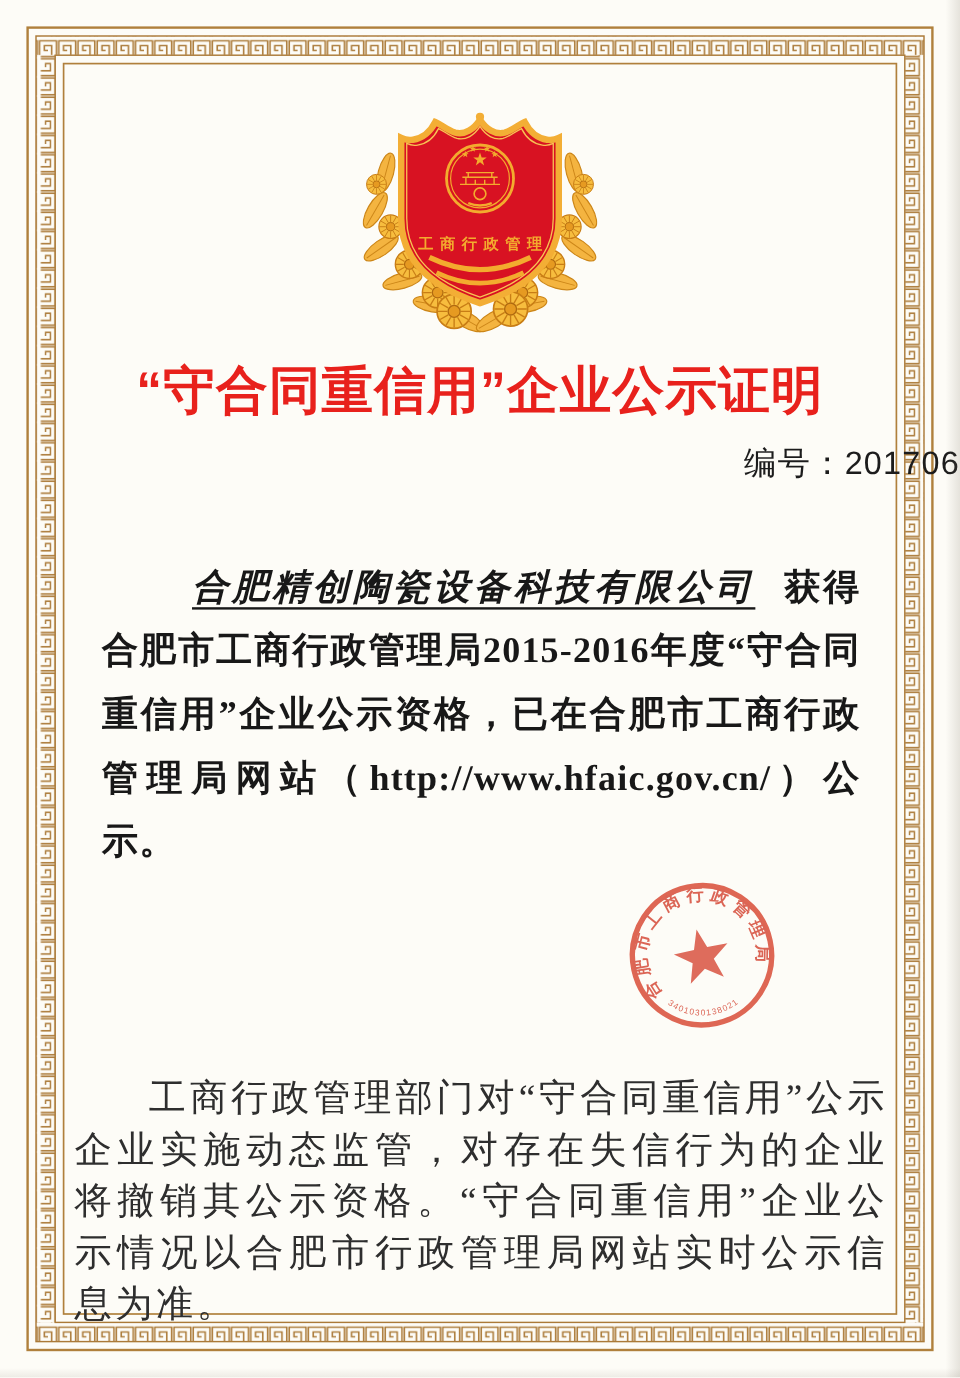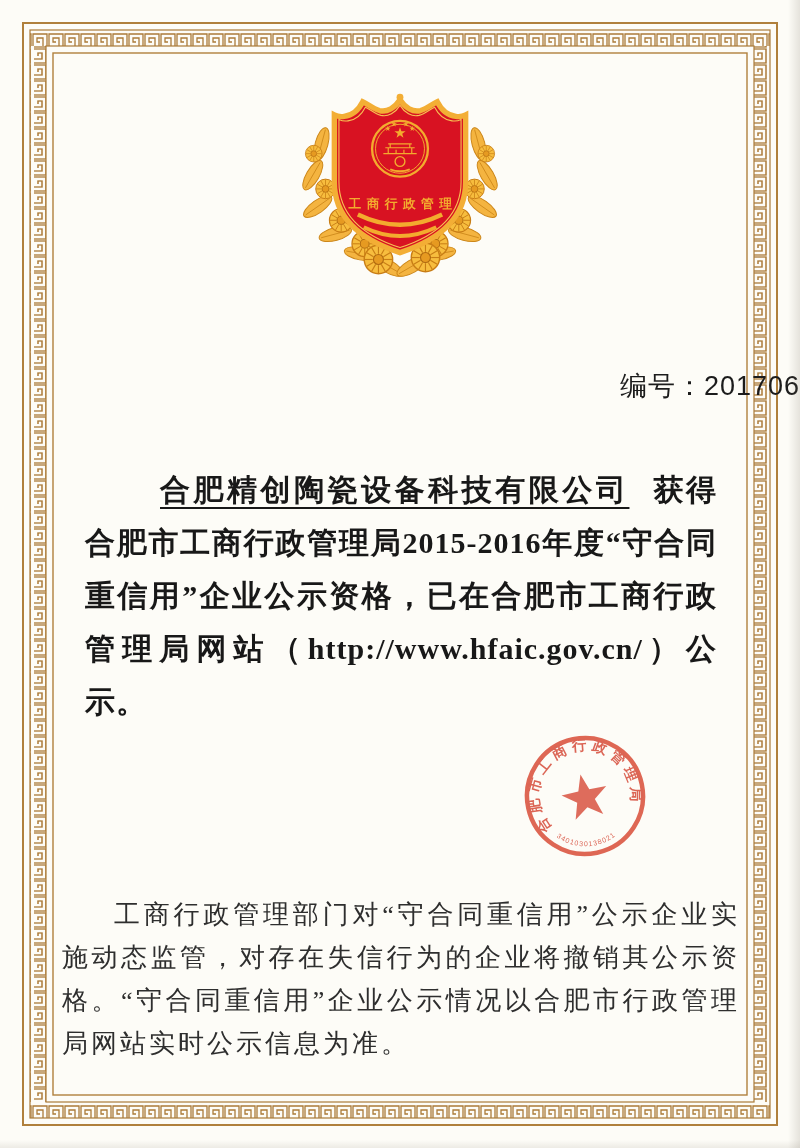--- a/index.html
+++ b/index.html
@@ -27,38 +27,38 @@
     font-family:"Liberation Sans", sans-serif;
     font-size:27px;color:#1c1c1c;letter-spacing:1px;
   }
   .body-text{
     position:absolute;top:463px;left:85px;width:632px;
     font-size:30px;font-weight:bold;line-height:53px;
     color:#181818;text-align:justify;text-indent:2.5em;
     letter-spacing:1px;margin:0;
   }
   .company-name{
-    font-weight:600;letter-spacing:2px;
+    font-style:italic;font-weight:600;letter-spacing:2px;
     text-decoration:underline;
     text-decoration-thickness:2px;
     text-underline-offset:7px;
   }
   .continuation{margin-left:24px;}
   .issue-date{
     position:absolute;top:776px;left:517px;
     font-size:37px;font-weight:bold;color:#161616;
     letter-spacing:1px;white-space:nowrap;
   }
   .seal-svg{
     left:513px;top:724px;width:144px;height:144px;
     mix-blend-mode:multiply;opacity:.88;
   }
   .footer-note{
     position:absolute;top:893px;left:62px;width:678px;
-    font-size:26px;line-height:43px;color:#2e2e2e;
+    font-size:31px;line-height:43px;color:#2e2e2e;
     text-align:justify;text-indent:2em;letter-spacing:3px;margin:0;
   }
   .scan-edge-right{
     position:absolute;top:0;right:0;width:12px;height:100%;
     background:linear-gradient(to right, rgba(120,110,95,0), rgba(120,110,95,0.18));
   }
   .scan-edge-bottom{
     position:absolute;bottom:0;left:0;width:100%;height:8px;
     background:linear-gradient(to bottom, rgba(120,110,95,0), rgba(120,110,95,0.12));
   }
@@ -167,20 +167,21 @@
     </g>
 
     <text x="103" y="123" text-anchor="middle" font-size="13" font-weight="bold" letter-spacing="5.5" fill="#f3ab2e">工商行政管理</text>
 
     <g stroke="#f3ab2e" fill="none">
       <path d="M57 130 Q100 151 143 130" stroke-width="4.5"></path>
       <path d="M63 143 Q100 161 137 143" stroke-width="4"></path>
     </g>
   </svg>
 
+  <div class="title">“守合同重信用”企业公示证明</div>
 
   <div class="serial"><span>编号：</span><span>2017068</span></div>
 
   <p class="body-text"><span class="company-name">合肥精创陶瓷设备科技有限公司</span><span class="continuation">获得合肥市工商行政管理局2015-2016年度“守合同重信用”企业公示资格，已在合肥市工商行政管理局网站（http://www.hfaic.gov.cn/）公示。</span></p>
 
 
   <svg class="seal-svg" viewBox="0 0 144 144">
     <g transform="rotate(-12 72 72)">
       <circle cx="72" cy="72" r="58" fill="none" stroke="#dc5340" stroke-width="4.5"></circle>
       <defs>

